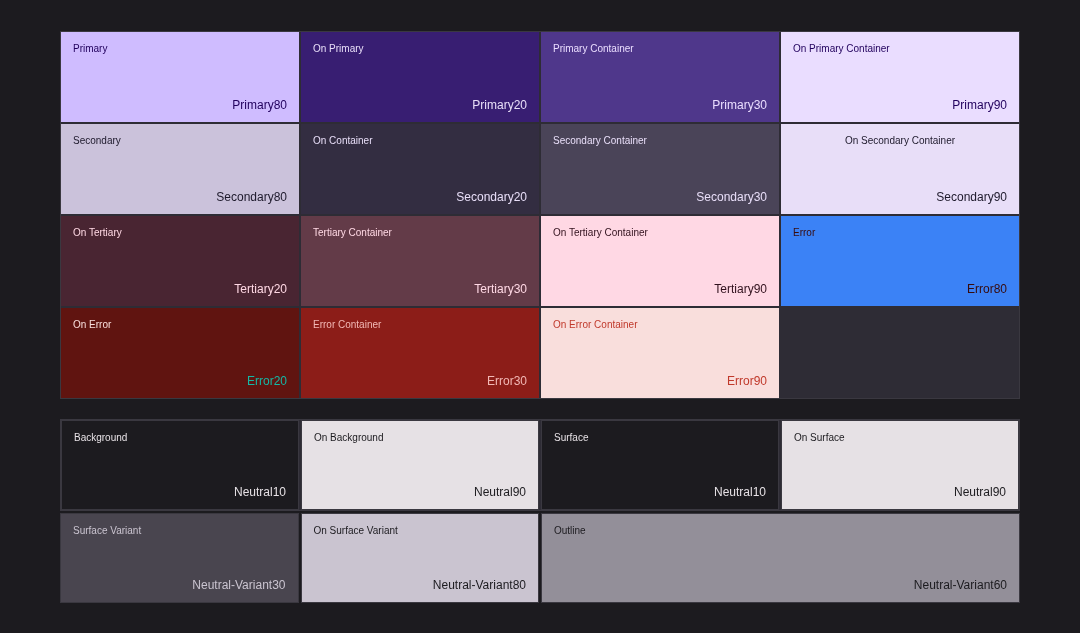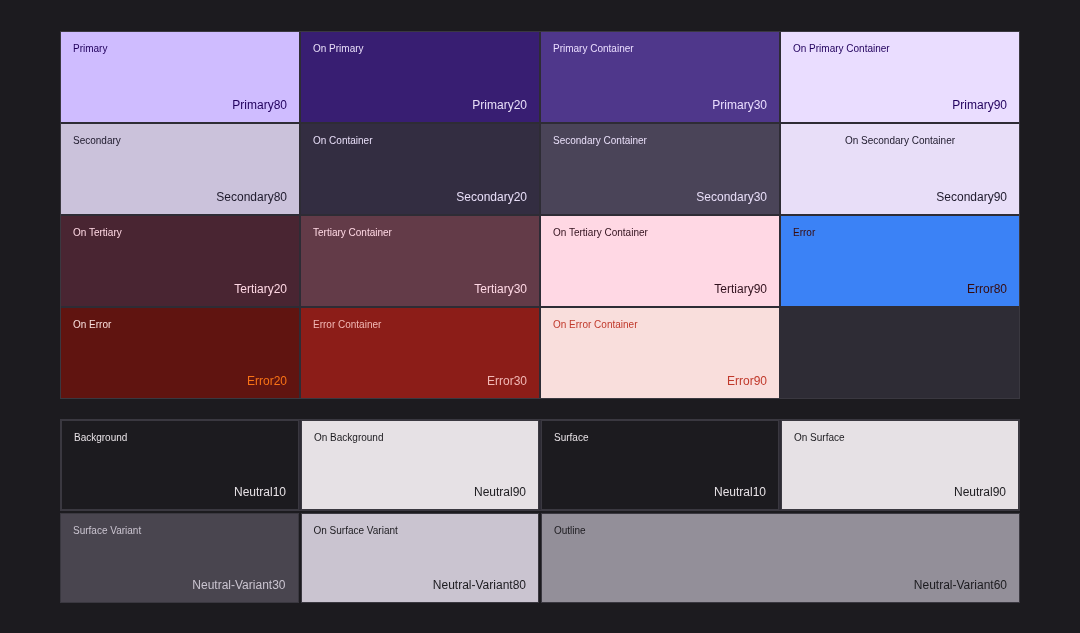--- a/index.html
+++ b/index.html
@@ -108,21 +108,21 @@
       <span class="cell-label" style="color:#31111d;">On Tertiary Container</span>
       <span class="cell-value" style="color:#31111d;">Tertiary90</span>
     </div>
 
     <div class="color-cell" style="background-color:#3b82f6;">
       <span class="cell-label" style="color:#370b0d;">Error</span>
       <span class="cell-value" style="color:#370b0d;">Error80</span>
     </div>
     <div class="color-cell" style="background-color:#601410;">
       <span class="cell-label" style="color:#f9dedc;">On Error</span>
-      <span class="cell-value" style="color:#f97316;">Error20</span>
+      <span class="cell-value" style="color:#14b8a6;">Error20</span>
     </div>
     <div class="color-cell" style="background-color:#8c1d18;">
       <span class="cell-label" style="color:#f2b8b5;">Error Container</span>
       <span class="cell-value" style="color:#f2b8b5;">Error30</span>
     </div>
     <div class="color-cell" style="background-color:#f9dedc;">
       <span class="cell-label" style="color:#c0392b;">On Error Container</span>
       <span class="cell-value" style="color:#c0392b;">Error90</span>
     </div>
   </div>

